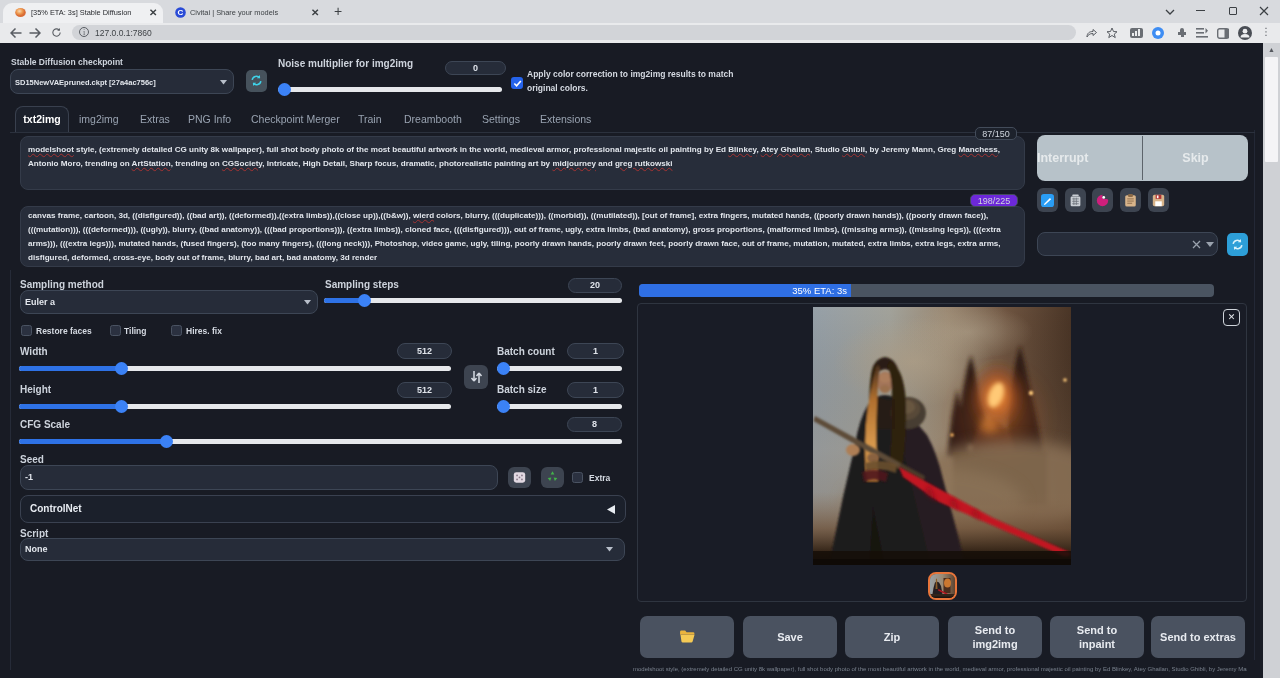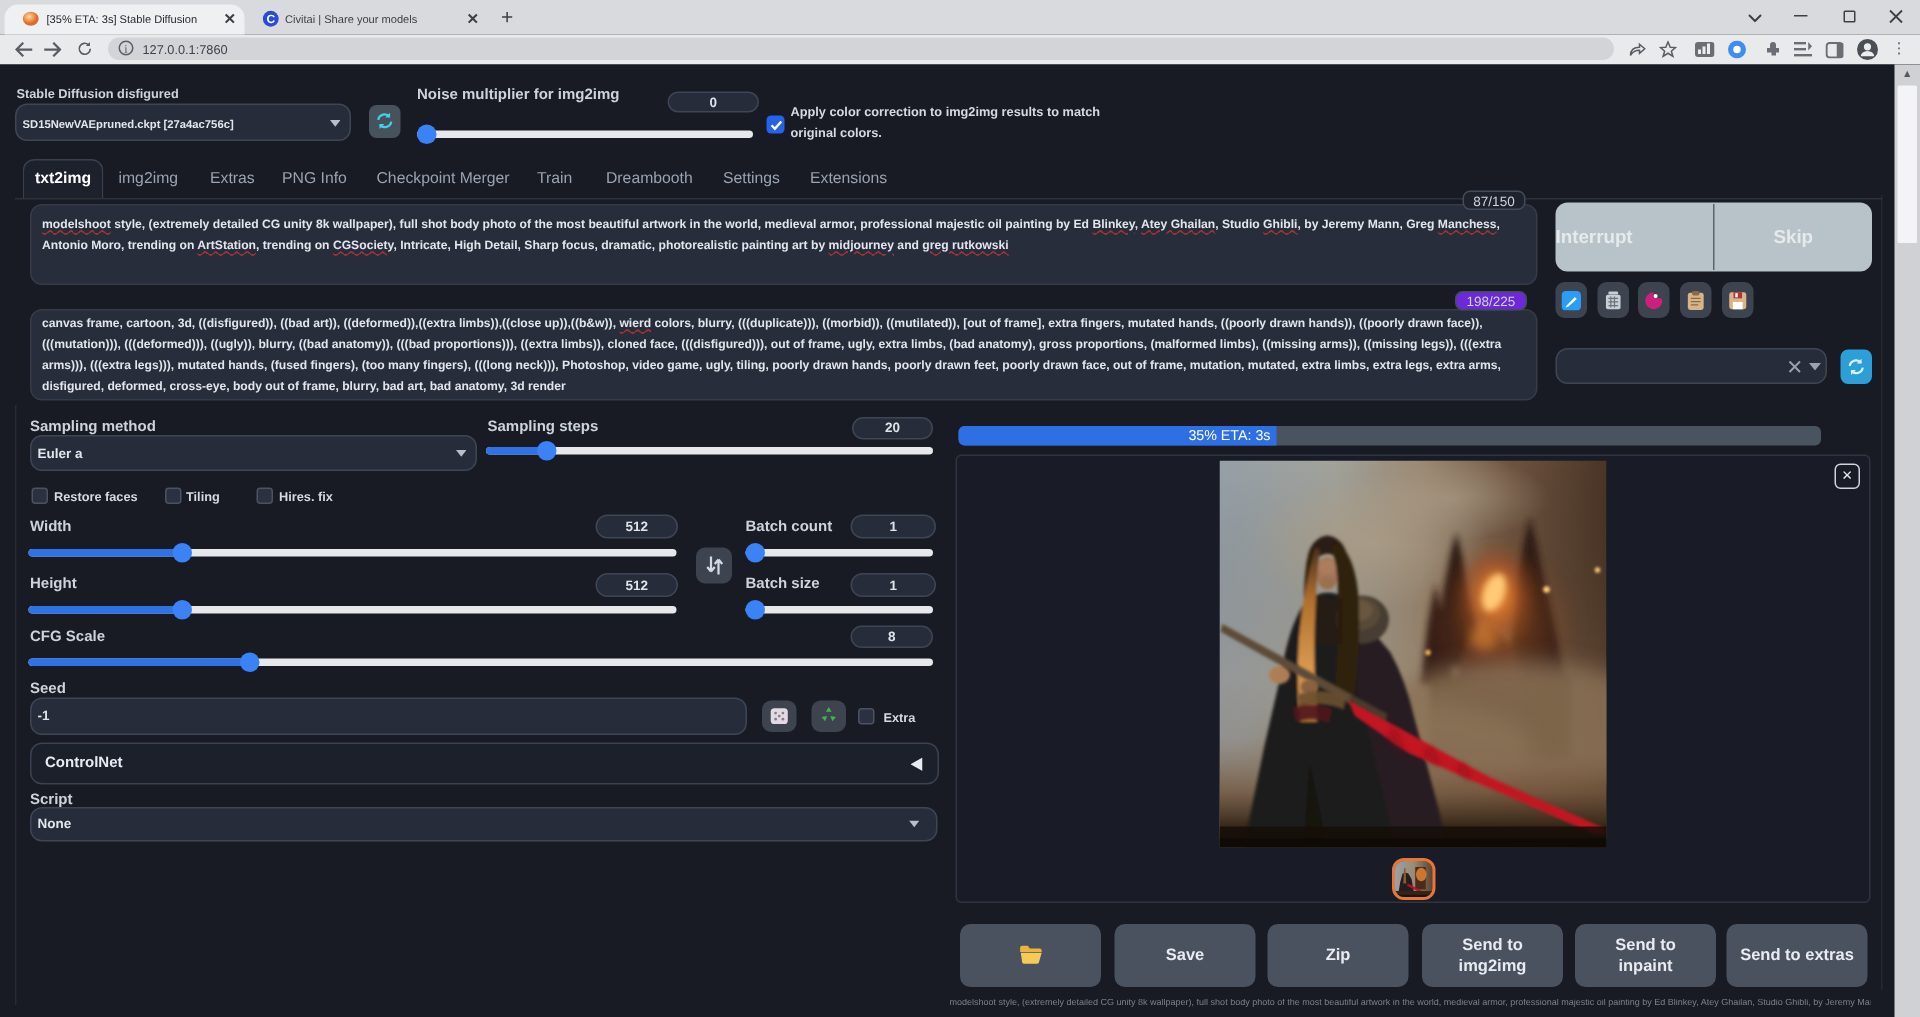--- a/index.html
+++ b/index.html
@@ -110,21 +110,21 @@
 <div class="abs" style="left:1261px;top:25.5px;font-size:10px;color:#595d63;">⋮</div>
 
 <div class="abs" id="content" style="left:0;top:43px;width:1280px;height:635px;background:#181b24;"></div>
 <div class="abs" style="left:10px;top:270px;width:1px;height:400px;background:#262b38;"></div>
 <div class="abs" style="left:1254px;top:130px;width:1px;height:530px;background:#232836;"></div>
 
 <div class="abs" style="left:1263px;top:43px;width:17px;height:635px;background:#cfd1d5;"></div>
 <div class="abs" style="left:1264px;top:43px;width:15px;height:13px;color:#55585e;font-size:7px;text-align:center;line-height:13px;">▲</div>
 <div class="abs" style="left:1265px;top:57px;width:13px;height:105px;background:#f4f4f6;border-radius:1px;"></div>
 
-<div class="abs lbl" style="left:11px;top:57px;font-size:8.5px;">Stable Diffusion disfigured</div>
+<div class="abs lbl" style="left:11px;top:57px;font-size:8.5px;">Stable Diffusion checkpoint</div>
 <div class="abs inputbox" style="left:10px;top:69px;width:224px;height:25px;"></div>
 <div class="abs" style="left:15px;top:78px;font-size:7.5px;font-weight:bold;color:#e3e7ed;">SD15NewVAEpruned.ckpt [27a4ac756c]</div>
 <svg class="abs" style="left:220px;top:80px;" width="7" height="4.5">
       <path d="M0 0 h7 l-3.5 4.5 z" fill="#b8bfca"></path>
     </svg>
 <div class="abs" style="left:246px;top:70px;width:21px;height:22px;border-radius:5px;background:#46525c;"></div>
 <svg class="abs" style="left:250px;top:74px;" width="13" height="13" viewBox="0 0 24 24">
       <path d="M4 11 a8 8 0 0 1 14-4 M20 13 a8 8 0 0 1 -14 4" fill="none" stroke="#3fd2e8" stroke-width="2.8"></path>
       <path d="M18.5 2 v6 h-6 z" fill="#3fd2e8"></path>
       <path d="M5.5 22 v-6 h6 z" fill="#3fd2e8"></path>

